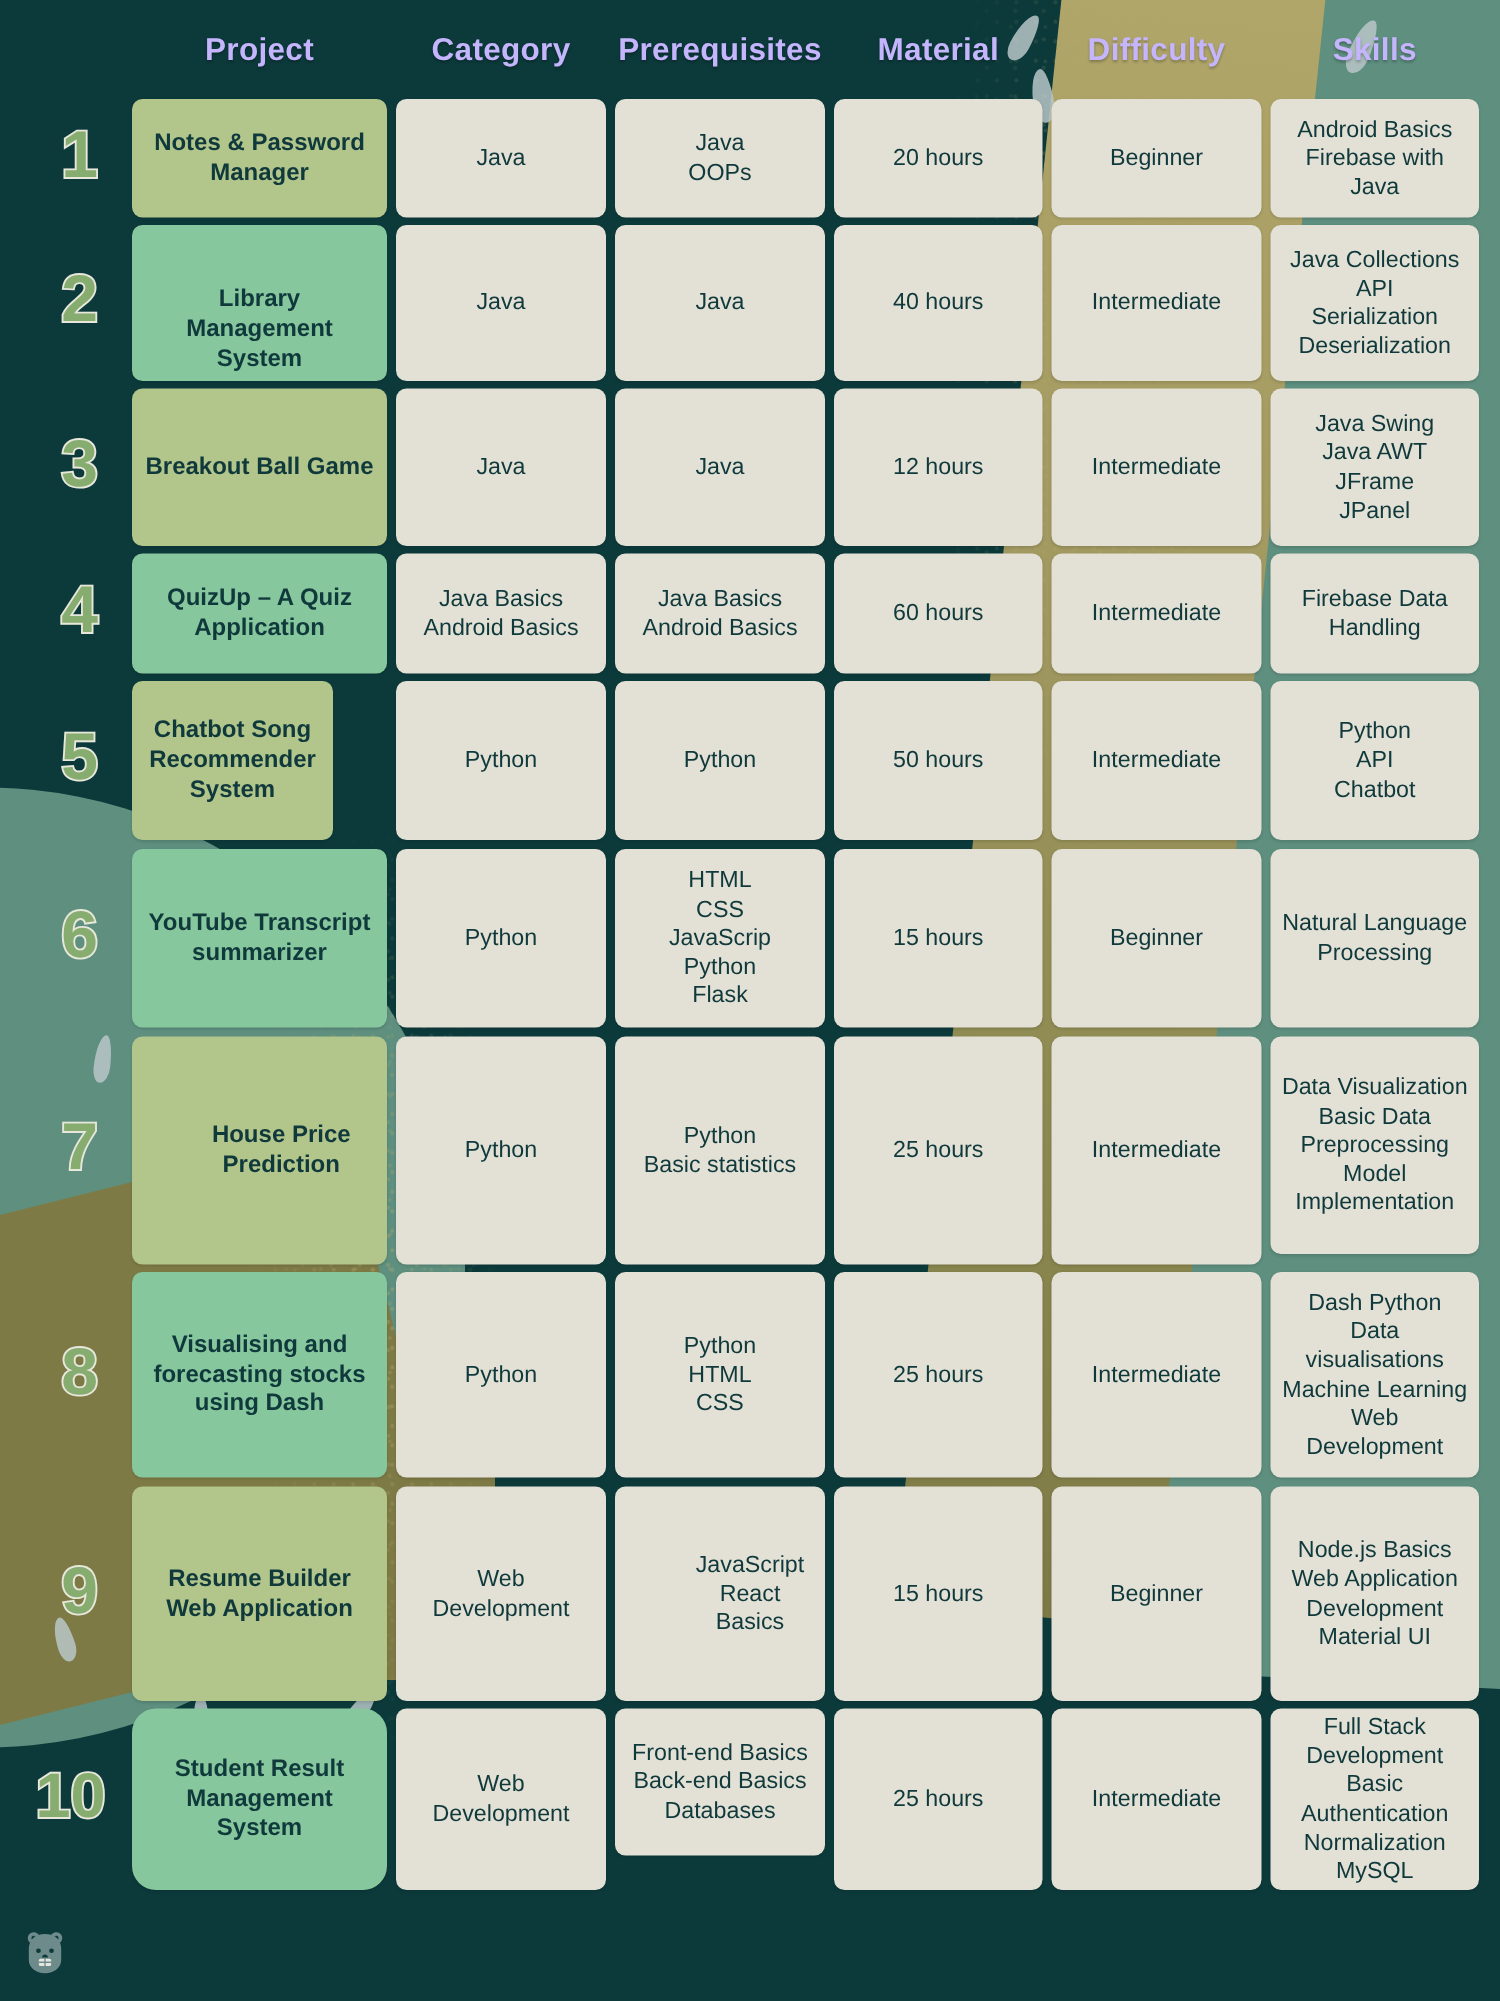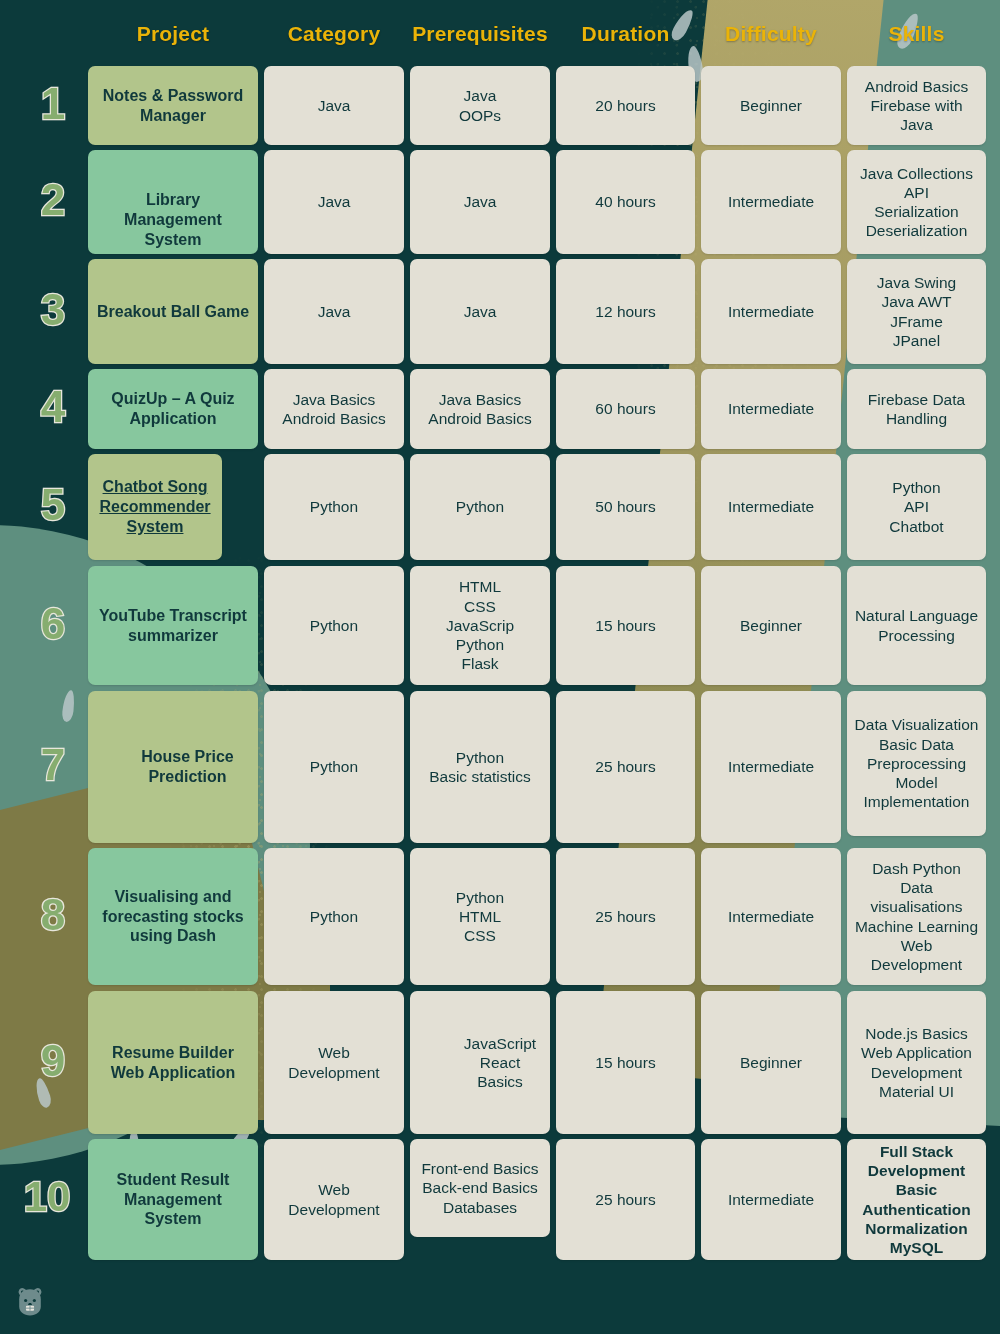--- a/index.html
+++ b/index.html
@@ -96,21 +96,21 @@
   .head-row {
     position: absolute;
     top: 22px;
     left: 0;
     width: 1000px;
     height: 40px;
   }
   .col-head {
     position: absolute;
     top: 0;
-    color: #eab308;
+    color: #c4b5fd;
     font-size: 21px;
     font-weight: bold;
     text-align: center;
     letter-spacing: .2px;
     text-shadow: 0 1px 2px rgba(0,0,0,.28);
     white-space: nowrap;
   }
 
   .row { position: absolute; left: 0; width: 1000px; }
 
@@ -178,21 +178,21 @@
     <div class="leaf" style="left:37px;top:1078px;width:12px;height:30px;transform:rotate(-18deg);"></div>
     <div class="leaf" style="left:234px;top:1125px;width:12px;height:30px;transform:rotate(34deg);"></div>
     <div class="leaf" style="left:129px;top:1130px;width:10px;height:26px;transform:rotate(-4deg);"></div>
   </div>
 
   <div class="sheet">
     <div class="head-row" id="head-row">
         <div class="col-head" style="left: 88px; width: 170px;">Project</div>
         <div class="col-head" style="left: 264px; width: 140px;">Category</div>
         <div class="col-head" style="left: 410px; width: 140px;">Prerequisites</div>
-        <div class="col-head" style="left: 556px; width: 139px;">Duration</div>
+        <div class="col-head" style="left: 556px; width: 139px;">Material</div>
         <div class="col-head" style="left: 701px; width: 140px;">Difficulty</div>
         <div class="col-head" style="left: 847px; width: 139px;">Skills</div>
       </div>
     <div id="rows-host">
         <div class="row" style="top: 66px; height: 79px;">
           <div class="rank" style="top: 15.5px;">1</div>
           <div class="cell proj-a project" style="left: 88px; width: 170px; top: 0px; height: 79px;">
             <span style="white-space: pre-line;">Notes &amp; Password Manager</span>
           </div>
           <div class="cell plain" style="left: 264px; width: 140px; top: 0px; height: 79px;">
@@ -279,21 +279,21 @@
           </div>
           <div class="cell plain" style="left: 701px; width: 140px; top: 0px; height: 80px;">
             <span style="white-space: pre-line;">Intermediate</span>
           </div>
           <div class="cell plain" style="left: 847px; width: 139px; top: 0px; height: 80px;">
             <span style="white-space: pre-line;">Firebase Data Handling</span>
           </div>
         </div>
         <div class="row" style="top: 454px; height: 106px;">
           <div class="rank" style="top: 29px;">5</div>
-          <div class="cell proj-a project" style="left: 88px; width: 134px; top: 0px; height: 106px; text-decoration: underline;">
+          <div class="cell proj-a project" style="left: 88px; width: 134px; top: 0px; height: 106px;">
             <span style="white-space: pre-line;">Chatbot Song Recommender System</span>
           </div>
           <div class="cell plain" style="left: 264px; width: 140px; top: 0px; height: 106px;">
             <span style="white-space: pre-line;">Python</span>
           </div>
           <div class="cell plain" style="left: 410px; width: 140px; top: 0px; height: 106px;">
             <span style="white-space: pre-line;">Python</span>
           </div>
           <div class="cell plain" style="left: 556px; width: 139px; top: 0px; height: 106px;">
             <span style="white-space: pre-line;">50 hours</span>
@@ -401,39 +401,39 @@
             <span style="white-space: pre-line;">Beginner</span>
           </div>
           <div class="cell plain" style="left: 847px; width: 139px; top: 0px; height: 143px;">
             <span style="white-space: pre-line;">Node.js Basics
 Web Application Development
 Material UI</span>
           </div>
         </div>
         <div class="row" style="top: 1139px; height: 121px;">
           <div class="rank wide" style="top: 36.5px;">10</div>
-          <div class="cell proj-b project" style="left: 88px; width: 170px; top: 0px; height: 121px;">
+          <div class="cell proj-b project" style="left: 88px; width: 170px; top: 0px; height: 121px; border-radius: 16px;">
             <span style="white-space: pre-line;">Student Result Management System</span>
           </div>
           <div class="cell plain" style="left: 264px; width: 140px; top: 0px; height: 121px;">
             <span style="white-space: pre-line;">Web Development</span>
           </div>
           <div class="cell plain" style="left: 410px; width: 140px; top: 0px; height: 98px;">
             <span style="white-space: pre-line;">Front-end Basics
 Back-end Basics
 Databases</span>
           </div>
           <div class="cell plain" style="left: 556px; width: 139px; top: 0px; height: 121px;">
             <span style="white-space: pre-line;">25 hours</span>
           </div>
           <div class="cell plain" style="left: 701px; width: 140px; top: 0px; height: 121px;">
             <span style="white-space: pre-line;">Intermediate</span>
           </div>
           <div class="cell plain" style="left: 847px; width: 139px; top: 0px; height: 121px;">
-            <span style="white-space: pre-line; font-weight: bold;">Full Stack Development
+            <span style="white-space: pre-line;">Full Stack Development
 Basic Authentication
 Normalization
 MySQL</span>
           </div>
         </div>
       </div>
   </div>
 
   <svg class="logo" viewBox="0 0 48 48">
     <path d="M11 13c-1.8-3.2.4-6.6 3.6-5.8 1.7.4 3 1.7 3.7 3.1M37 13c1.8-3.2-.4-6.6-3.6-5.8-1.7.4-3 1.7-3.7 3.1" fill="none" stroke="#6e8b8c" stroke-width="3.2" stroke-linecap="round"></path>

